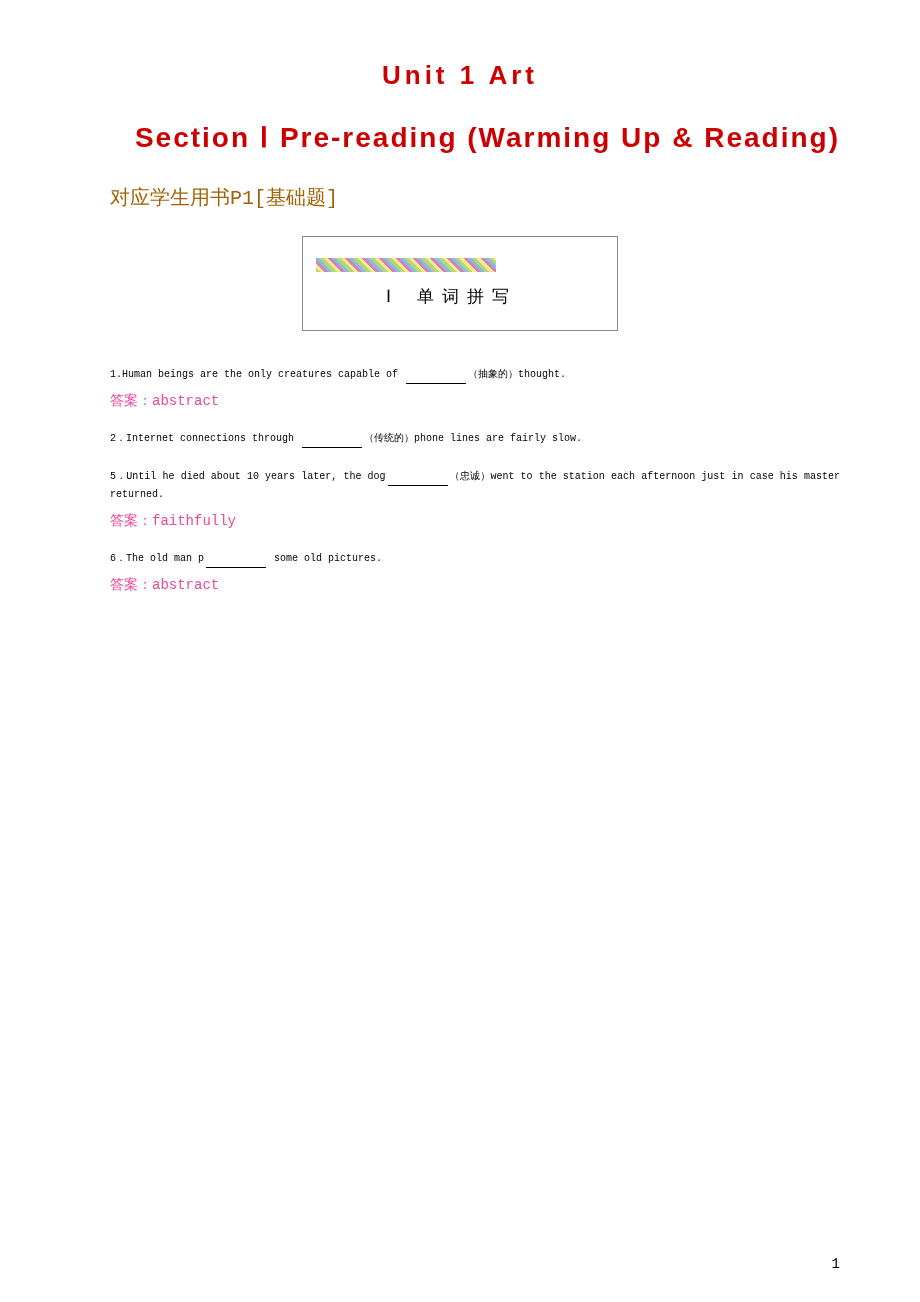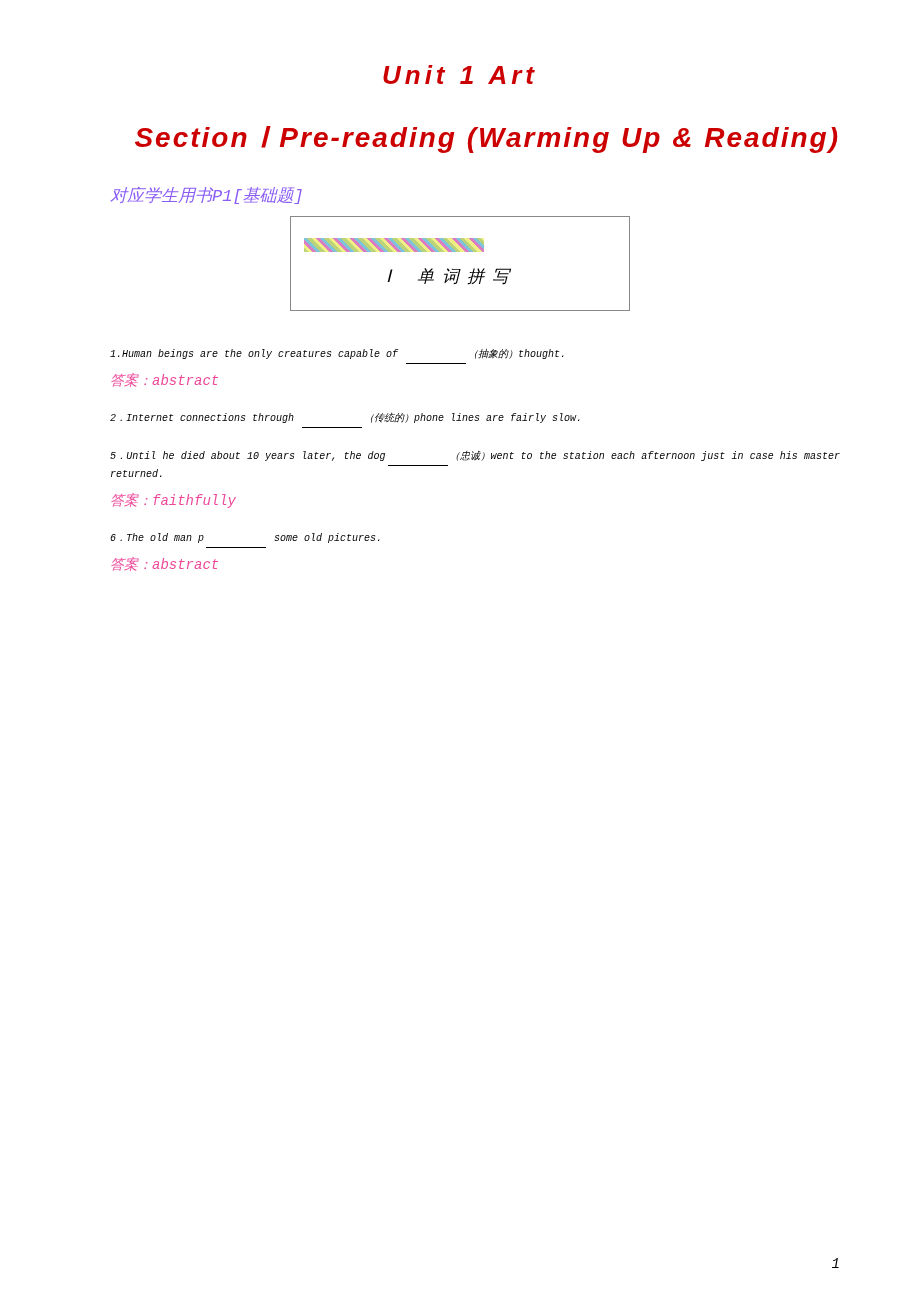--- a/index.html
+++ b/index.html
@@ -1,19 +1,18 @@
 <!DOCTYPE html>
 <html><head>
   <meta charset="utf-8">
   <style>
     * {
       margin: 0;
       padding: 0;
       box-sizing: border-box;
-      font-style: italic;
     }
 
     body {
       width: 920px;
       min-height: 1302px;
       background: #ffffff;
       font-family: "Courier New", Courier, monospace;
       color: #000000;
       padding: 60px 80px 60px 80px;
       position: relative;
@@ -33,29 +32,29 @@
       text-align: right;
       color: #cc0000;
       font-size: 28px;
       font-weight: bold;
       letter-spacing: 2px;
       margin-bottom: 30px;
       font-family: Arial, sans-serif;
     }
 
     .subtitle {
-      font-size: 17px;
-      color: #8b5cf6;
-      margin-bottom: 9px;
+      font-size: 20px;
+      color: #a16207;
+      margin-bottom: 25px;
       font-family: "Courier New", Courier, monospace;
     }
 
     .card-box {
       border: 1px solid #888;
-      width: 340px;
+      width: 316px;
       margin: 0 auto 35px auto;
       padding: 18px 20px 22px 3px;
       text-align: center;
     }
 
     .card-decoration {
       height: 20px;
       margin-bottom: 10px;
       display: flex;
       align-items: center;

